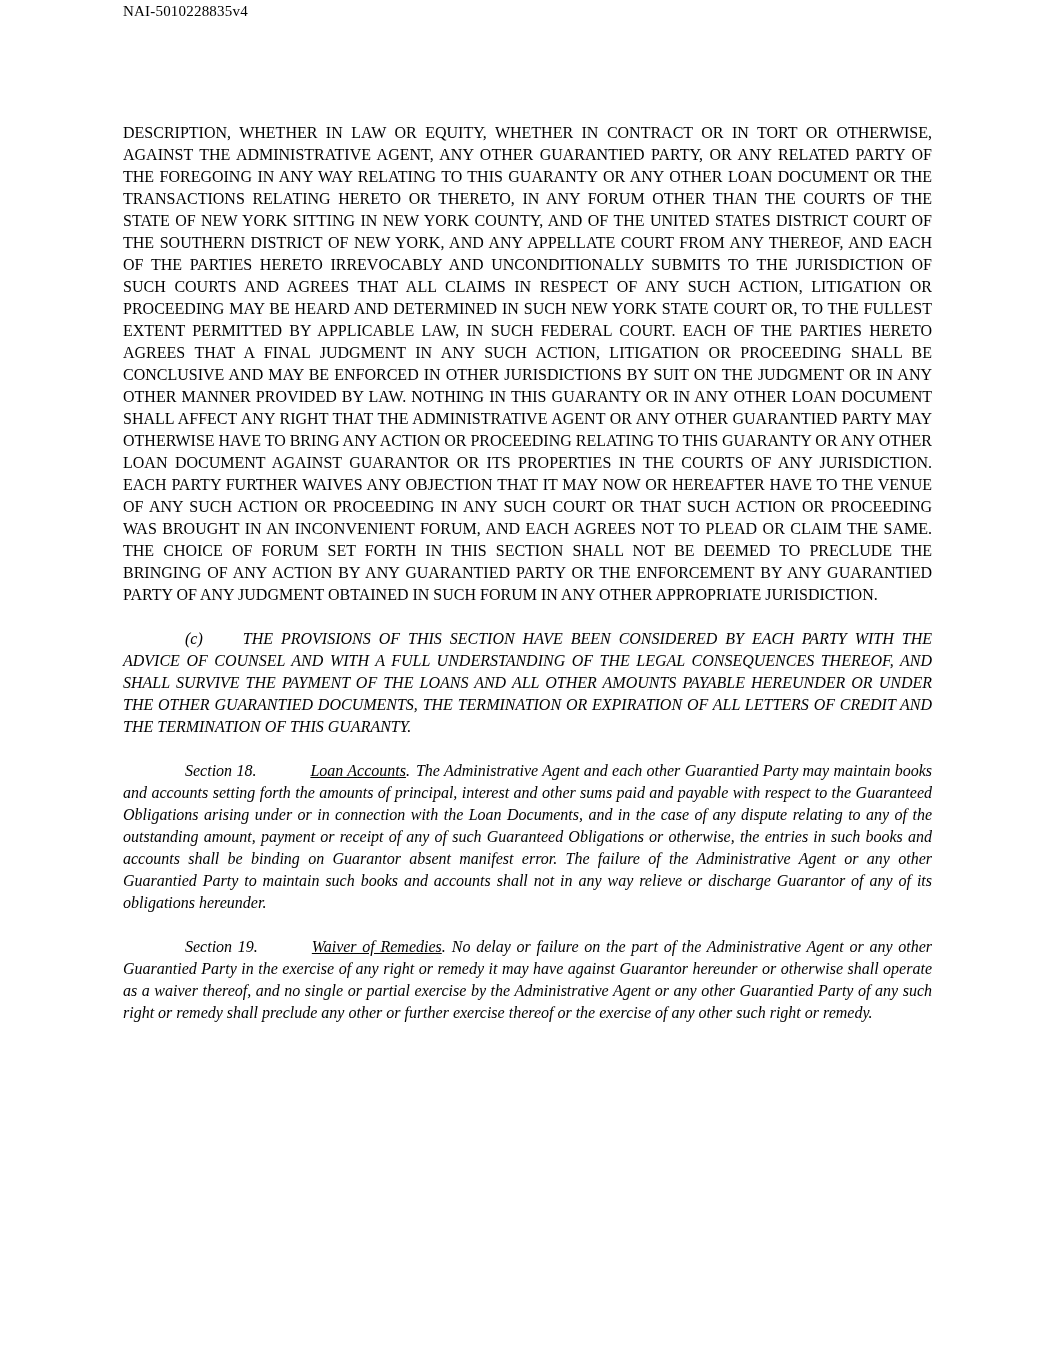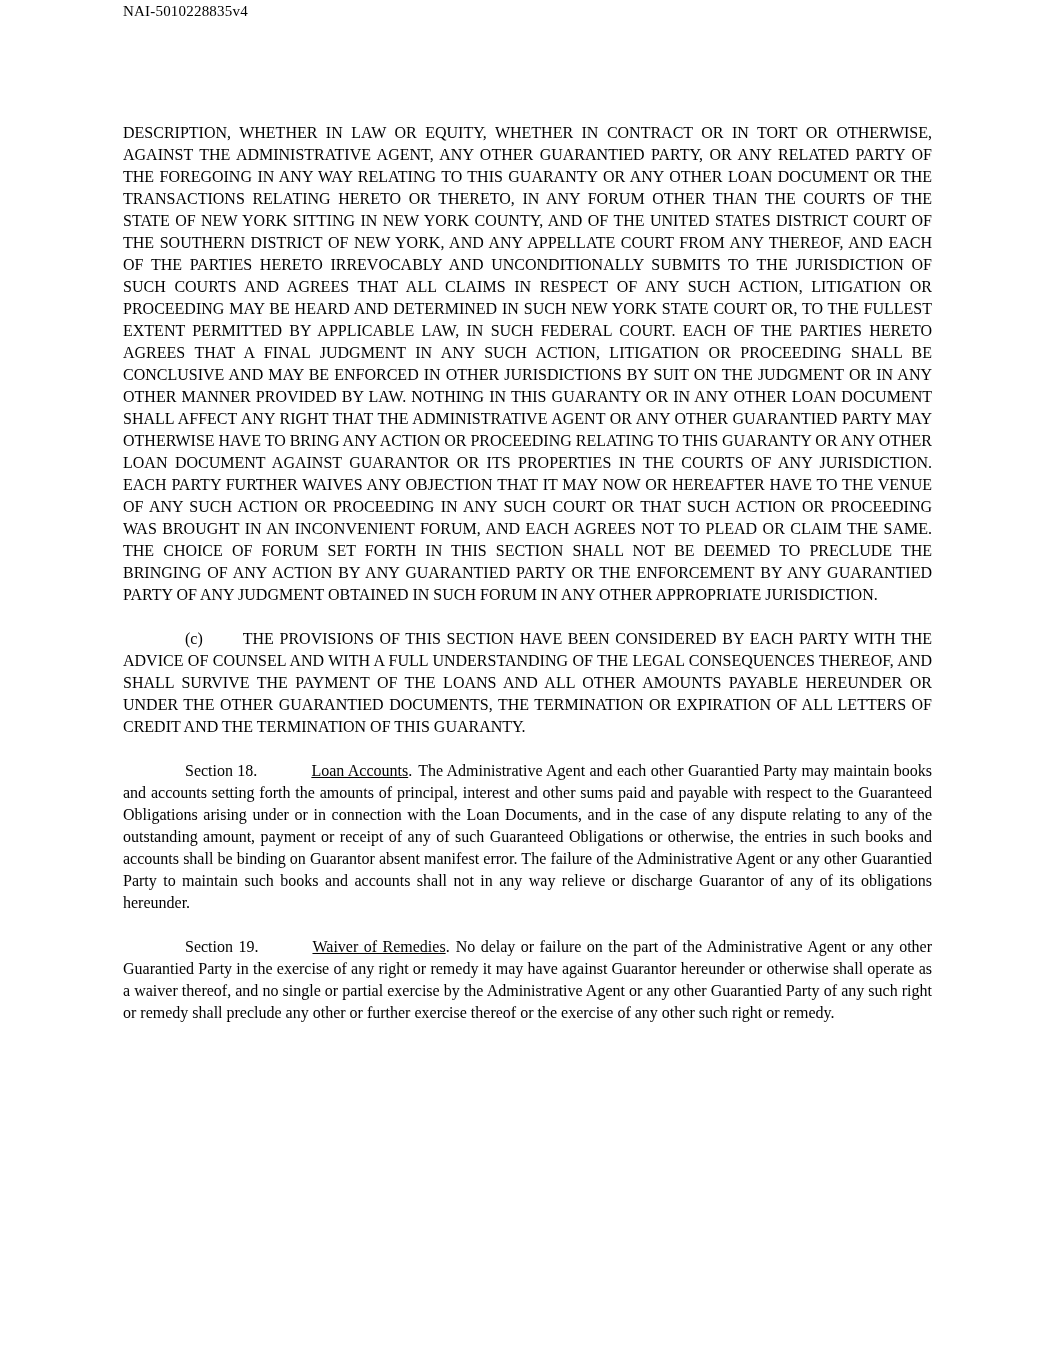--- a/index.html
+++ b/index.html
@@ -32,20 +32,21 @@
   }
   p.para {
     margin: 0 0 22px 0;
     font-size: 16px;
     line-height: 22px;
     text-align: justify;
     text-justify: inter-word;
   }
   p.para.indent {
     text-indent: 62px;
+    font-style: italic;
   }
   .tab-gap {
     display: inline-block;
     width: 40px;
   }
   .small-gap {
     display: inline-block;
     width: 6px;
   }
   .underline {

